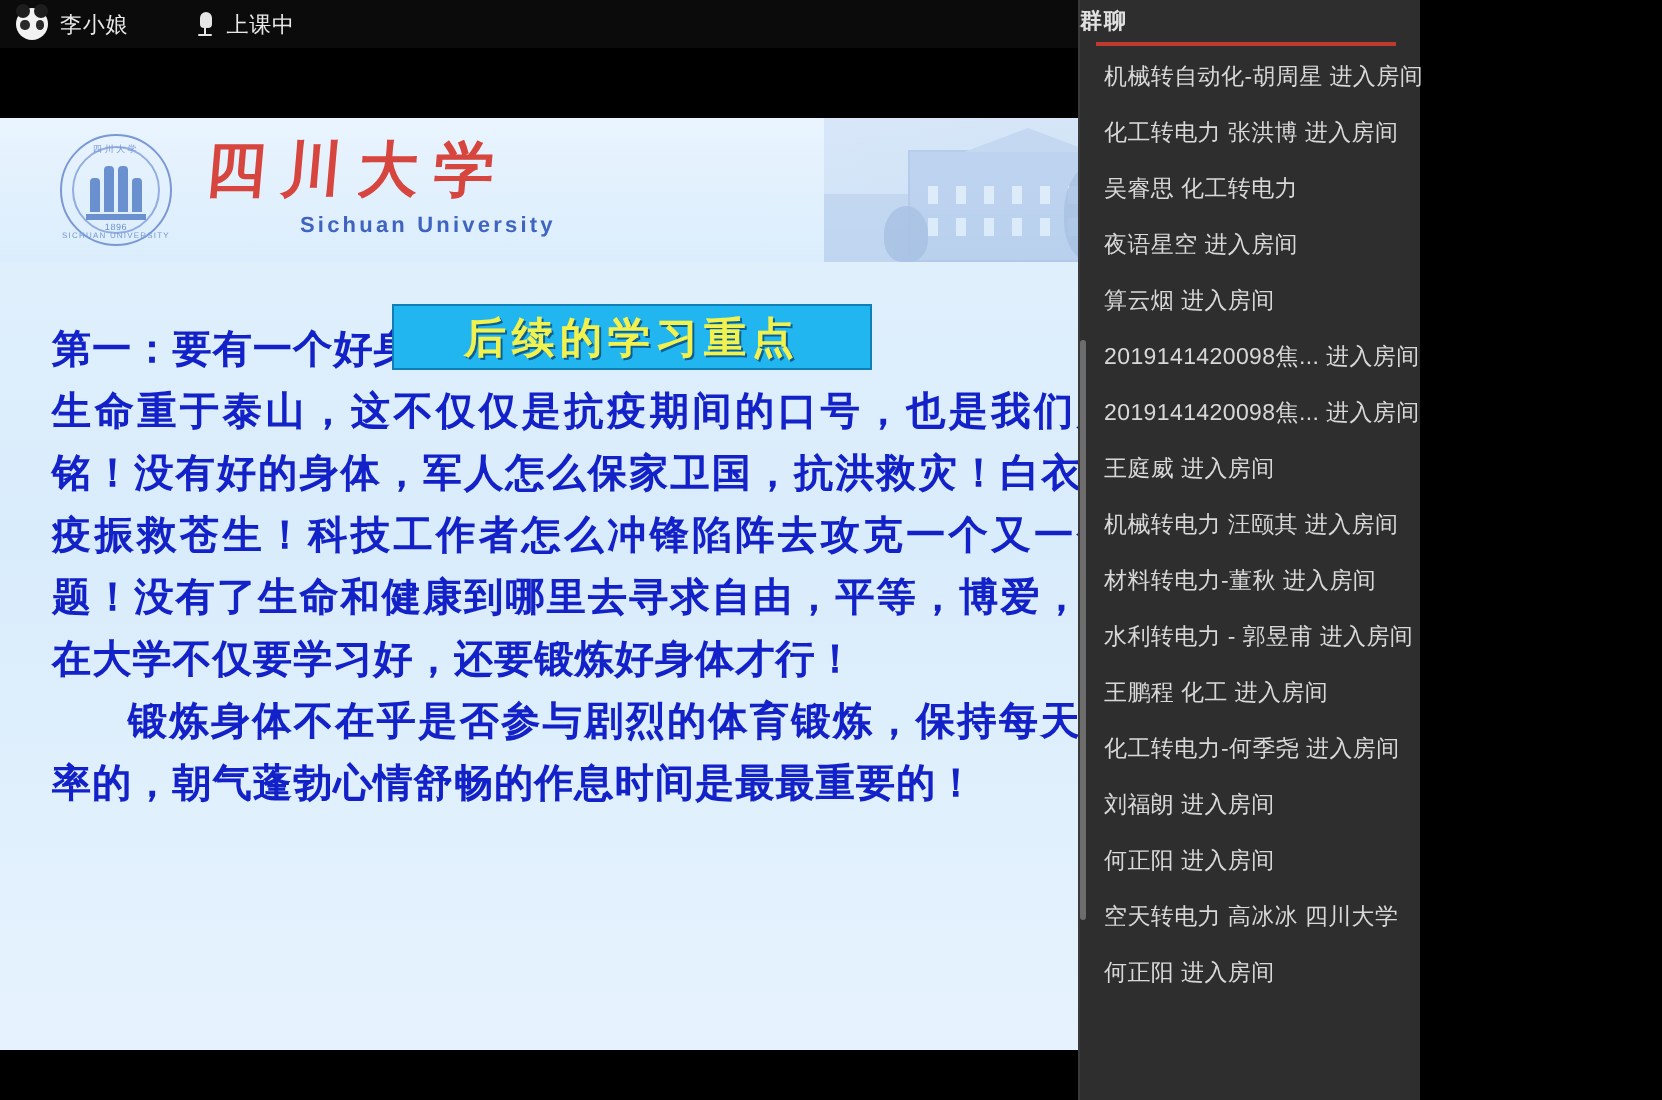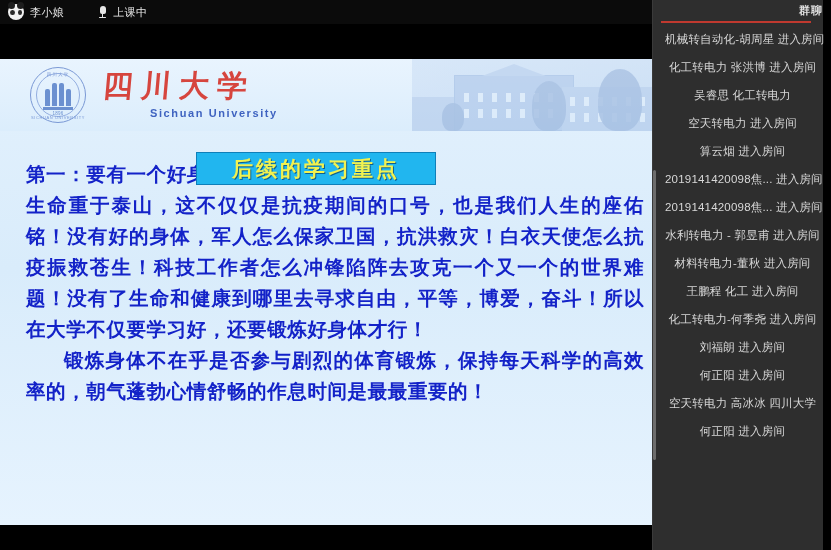--- a/index.html
+++ b/index.html
@@ -1,19 +1,19 @@
 <!DOCTYPE html>
 <html><head>
 <meta charset="utf-8">
 <style>
   * { margin:0; padding:0; box-sizing:border-box; }
   html,body{ width:831px; height:550px; overflow:hidden; background:#000; }
   body{ font-family:"Liberation Sans","DejaVu Sans",sans-serif; }
 
-  #app{ position:relative; width:823px; height:550px; background:#86efac; }
+  #app{ position:relative; width:710px; height:550px; background:#86efac; }
 
   
   #topbar{
     position:absolute; left:0; top:0; width:660px; height:24px;
     background:#0b0b0b; display:flex; align-items:center; gap:6px;
     padding:0 8px;
   }
   .panda{
     width:16px;height:16px;border-radius:50%;background:#f2f2f2;
     position:relative; flex:0 0 auto;
@@ -184,37 +184,37 @@
     font-size:20px; font-weight:bold; color:#ffffff; letter-spacing:1.5px;
     text-shadow:1px 1px 0 #0f6fa5;
   }
 
   
   #chat{
     position:absolute; right:0; top:0; width:171px; height:550px;
     background:#2e2e2e; border-left:1px solid #3a3a3a;
   }
   #chat-head{
-    position:relative; height:22px; display:flex; align-items:center; justify-content:flex-end;
+    position:relative; height:22px; display:flex; align-items:center; justify-content:flex-start;
   }
   #chat-head .t{
     color:#e0e0e0; font-size:11px; font-weight:bold; letter-spacing:1px;
     position:relative; top:-1px;
   }
   #chat-underline{
     position:absolute; left:8px; top:21px; width:150px; height:1.5px; background:#c0392f;
   }
   #chat-list{
     position:absolute; left:0; top:25px; width:171px; height:525px;
     overflow:hidden;
   }
   .msg{
     color:#d8d8d8; font-size:11.5px; letter-spacing:.2px;
     padding:0 4px 0 12px; height:28px; line-height:28px;
-    white-space:nowrap; overflow:hidden;text-align:center;
+    white-space:nowrap; overflow:hidden;
   }
   #chat-scroll{
     position:absolute; left:0px; top:170px; width:2.5px; height:290px;
     background:#6d6d6d; border-radius:2px;
   }
   #stage-scroll{
     position:absolute; left:1px; top:150px; width:2px; height:250px;
     background:#3a3a3a; border-radius:2px;
   }
 </style>
@@ -316,26 +316,28 @@
   <div id="chat">
     <div id="chat-head">
       <div class="t">群聊</div>
     </div>
     <div id="chat-underline"></div>
 
     <div id="chat-list">
         <div class="msg">机械转自动化-胡周星 进入房间</div>
         <div class="msg">化工转电力 张洪博 进入房间</div>
         <div class="msg">吴睿思 化工转电力</div>
-        <div class="msg">空天转电力 进入房间</div>
+        <div class="msg">夜语星空 进入房间</div>
         <div class="msg">算云烟 进入房间</div>
         <div class="msg">2019141420098焦... 进入房间</div>
         <div class="msg">2019141420098焦... 进入房间</div>
+        <div class="msg">王庭威 进入房间</div>
+        <div class="msg">机械转电力 汪颐其 进入房间</div>
+        <div class="msg">材料转电力-董秋 进入房间</div>
         <div class="msg">水利转电力 - 郭昱甫 进入房间</div>
-        <div class="msg">材料转电力-董秋 进入房间</div>
         <div class="msg">王鹏程 化工 进入房间</div>
         <div class="msg">化工转电力-何季尧 进入房间</div>
         <div class="msg">刘福朗  进入房间</div>
         <div class="msg">何正阳 进入房间</div>
         <div class="msg">空天转电力  高冰冰 四川大学</div>
         <div class="msg">何正阳 进入房间</div>
       </div>
     <div id="chat-scroll"></div>
   </div>
 

